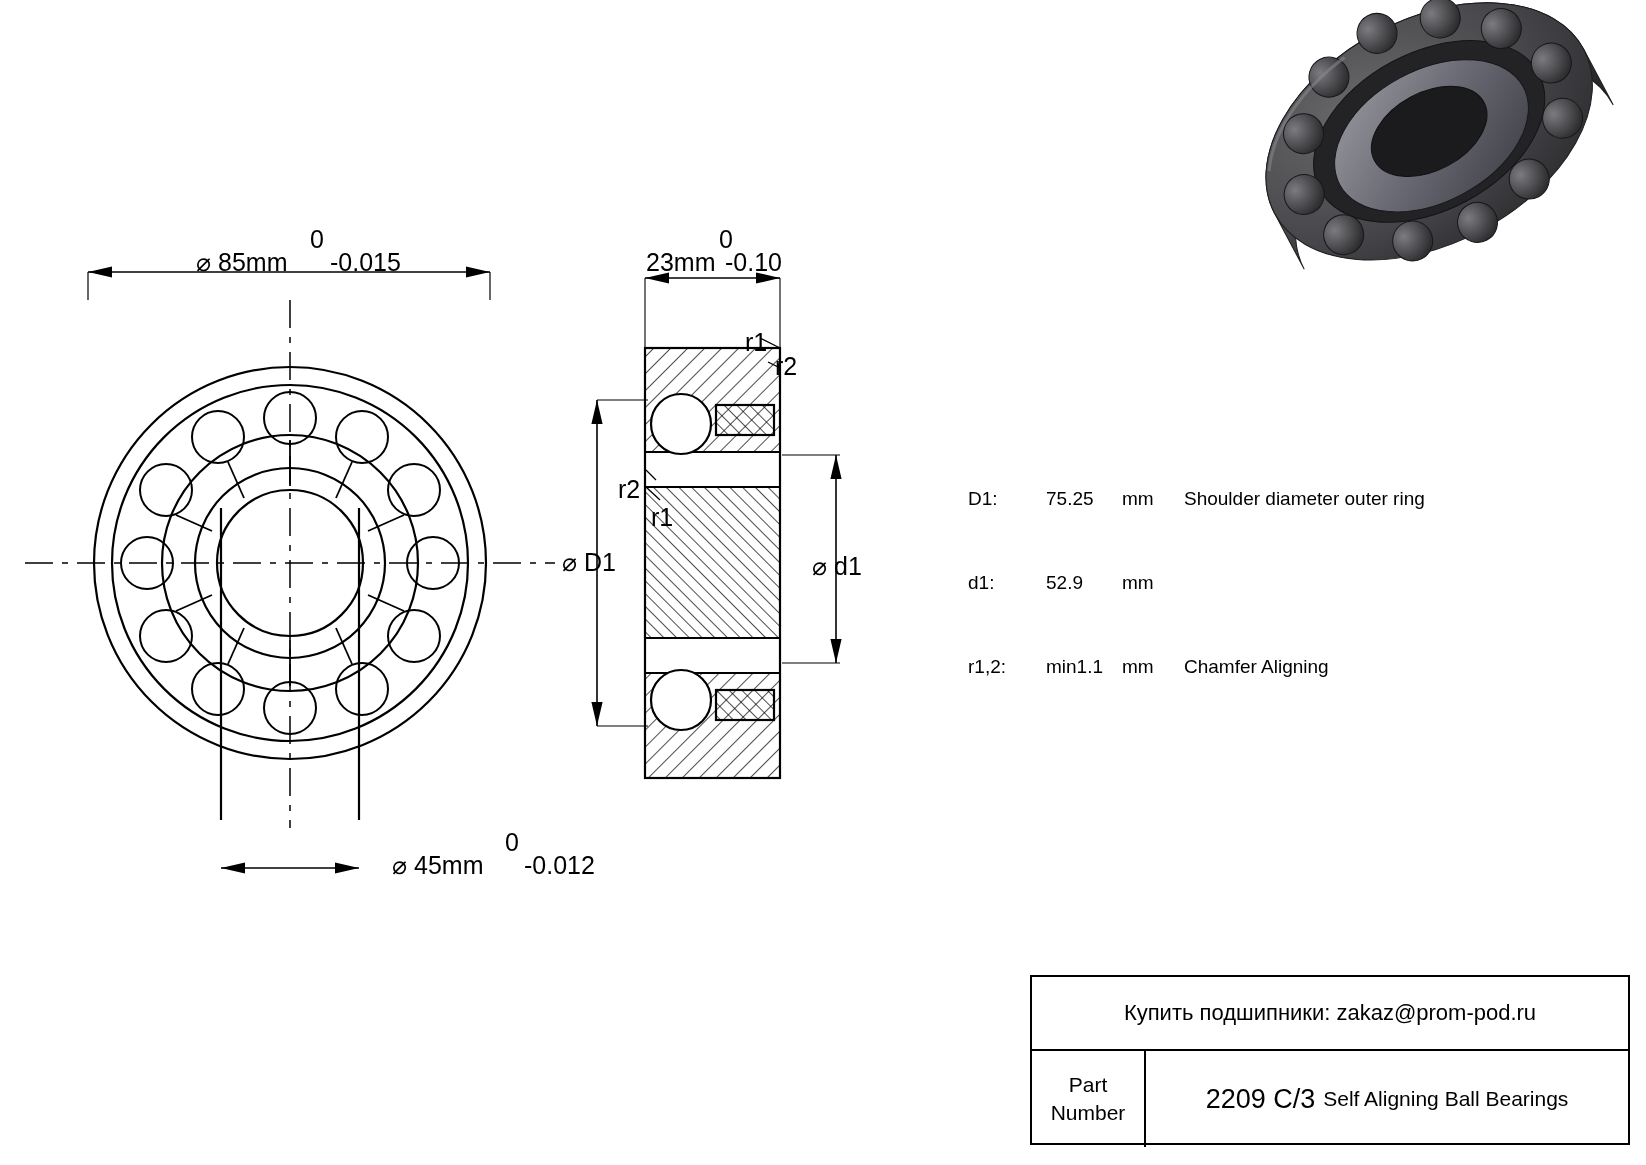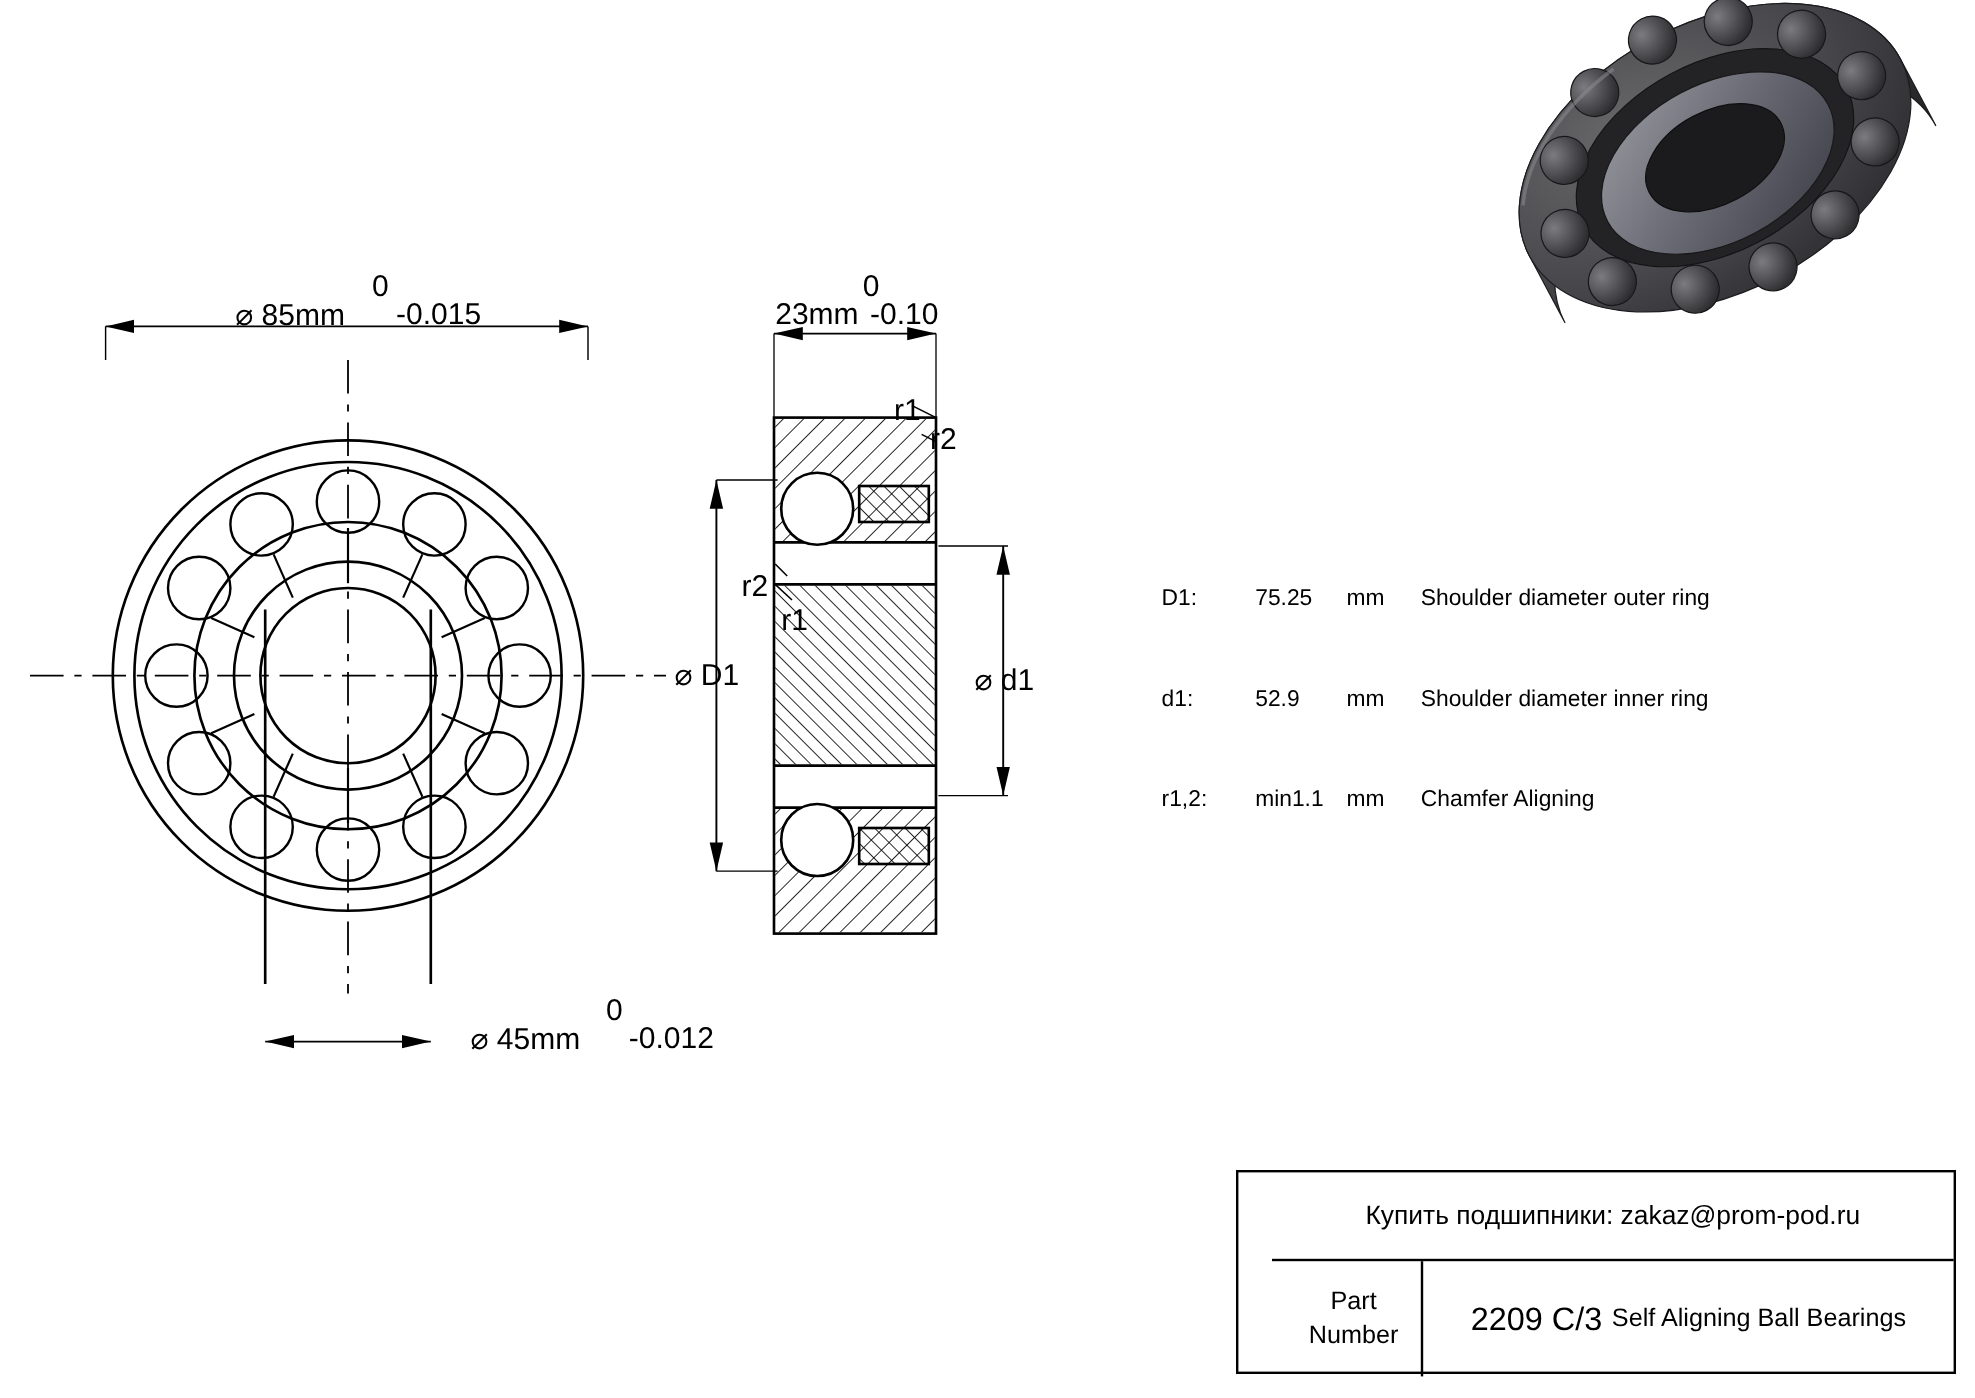--- a/index.html
+++ b/index.html
@@ -23,33 +23,32 @@
   .spec-val { width:76px; }
   .spec-unit { width:62px; }
   .spec-desc { flex:1; }
 
   
   .titleblock {
     position:absolute; left:1030px; top:975px;
     width:600px; height:170px;
     border:2px solid #000;
     box-sizing:border-box;
-    padding-left:28px;
   }
   .tb-top {
     height:72px;
     border-bottom:2px solid #000;
     display:flex; align-items:center; justify-content:center;
   }
   .tb-top-text { font-size:22px; }
   .tb-bottom { height:96px; display:flex; }
   .tb-left {
     width:112px; border-right:2px solid #000;
     display:flex; flex-direction:column; align-items:center; justify-content:center;
-    font-size:21px; line-height:1.35;margin-left:12px;
+    font-size:21px; line-height:1.35;
   }
   .tb-right {
     flex:1; display:flex; flex-direction:row;
     align-items:center; justify-content:center; gap:8px;
   }
   .tb-part { font-size:27px; }
   .tb-sub { font-size:21px; }
 </style>
 </head>
 <body>
@@ -240,21 +239,20 @@
     <div class="spec-row">
       <span class="spec-key">D1:</span>
       <span class="spec-val">75.25</span>
       <span class="spec-unit">mm</span>
       <span class="spec-desc">Shoulder diameter outer ring</span>
     </div>
     <div class="spec-row">
       <span class="spec-key">d1:</span>
       <span class="spec-val">52.9</span>
       <span class="spec-unit">mm</span>
-      <span class="spec-desc">Shoulder diameter inner ring</span>
     </div>
     <div class="spec-row">
       <span class="spec-key">r1,2:</span>
       <span class="spec-val">min1.1</span>
       <span class="spec-unit">mm</span>
       <span class="spec-desc">Chamfer Aligning</span>
     </div>
   </div>
 
   <div class="titleblock">

